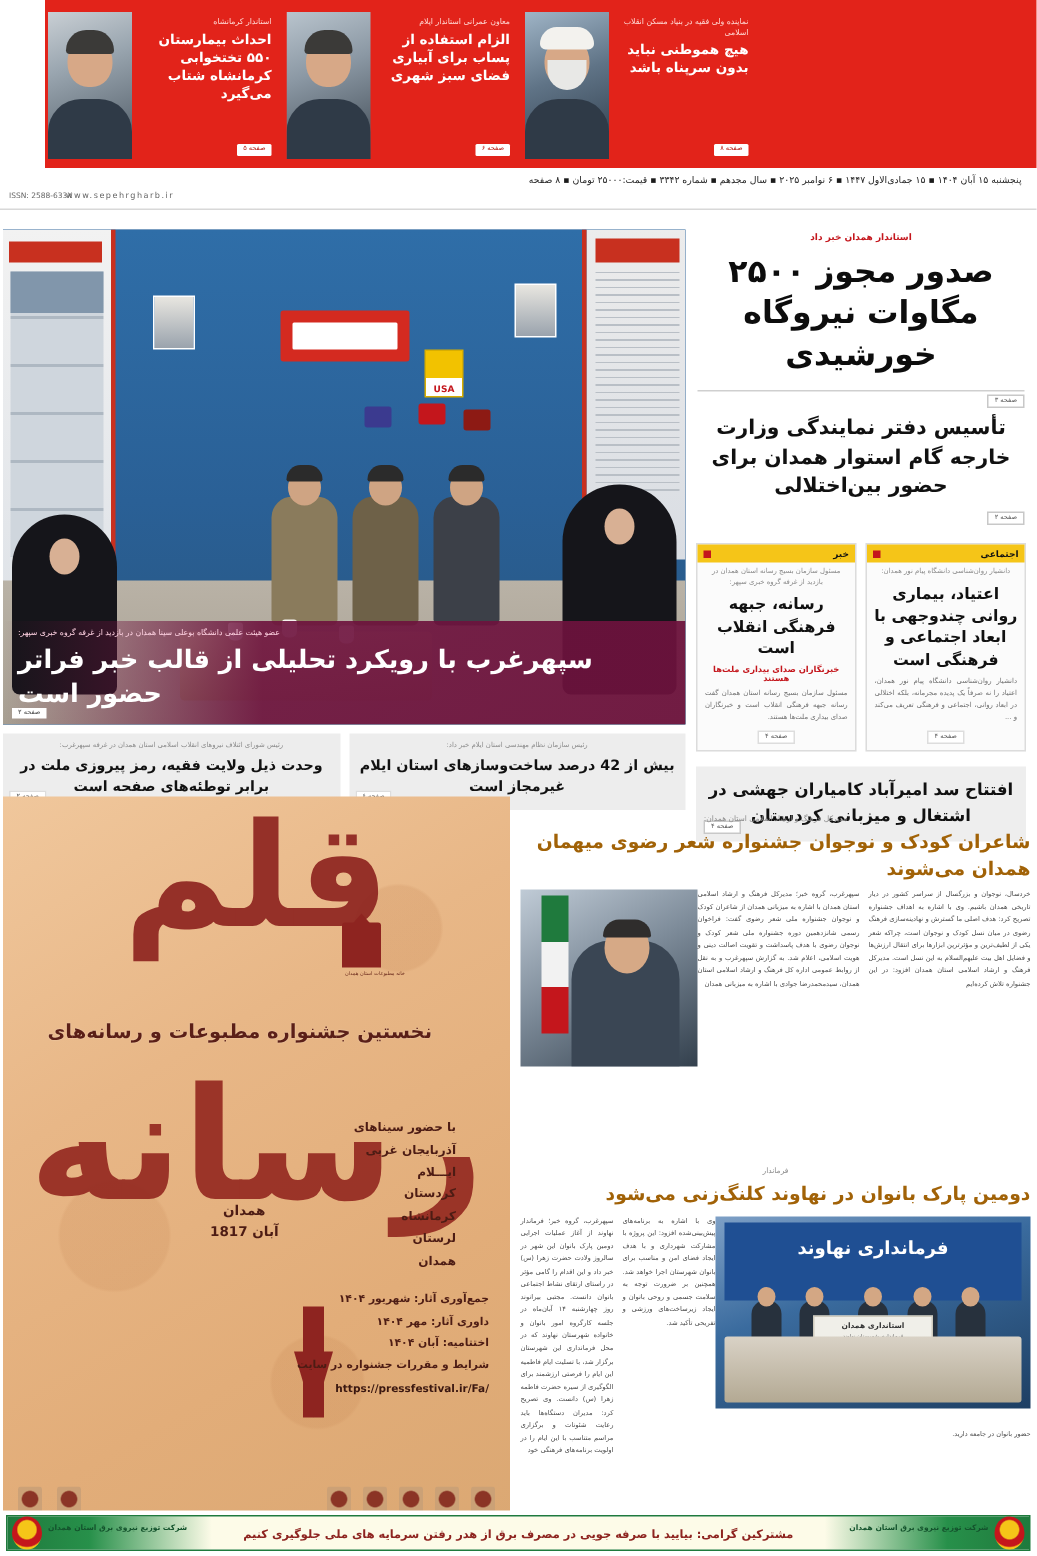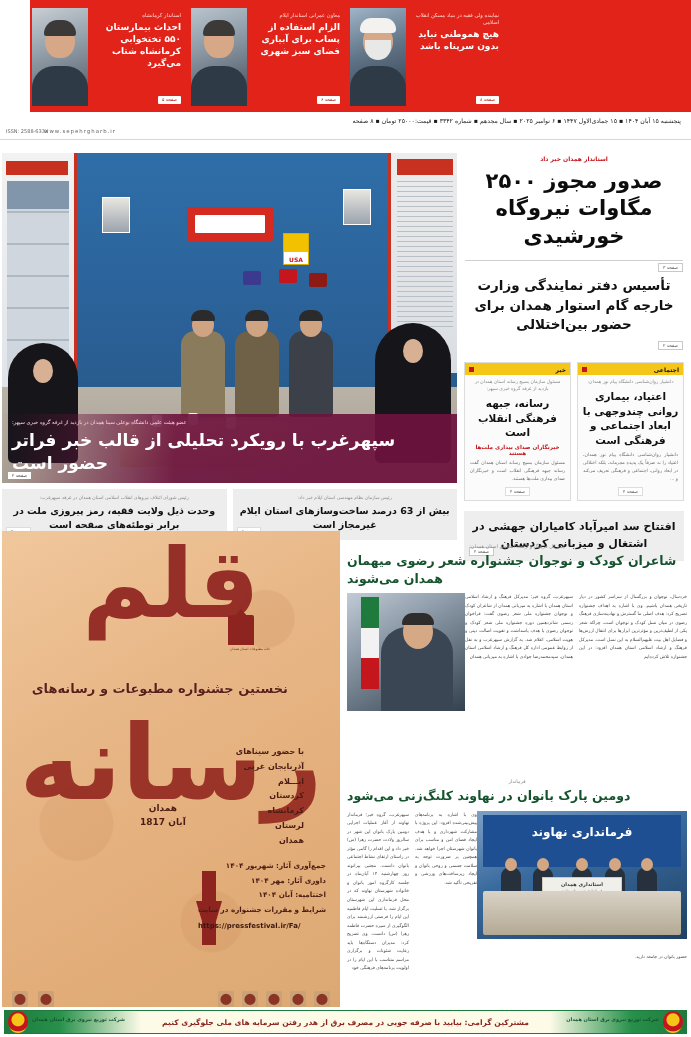--- a/index.html
+++ b/index.html
@@ -627,22 +627,22 @@
   }
   .art-kicker {
     font-size: 5px;
     color: #8a8a8a;
     text-align: center;
     margin-bottom: 3px;
   }
   .art-headline {
     font-size: 12.5px;
     font-weight: bold;
-    text-align: left;
-    color: #14532d;
+    text-align: right;
+    color: #a16207;
     line-height: 1.4;
     letter-spacing: -0.3px;
     margin-bottom: 6px;
   }
   .art-flow {
     display: flex;
     flex-direction: row;
     gap: 0;
   }
   .art-photo {
@@ -846,21 +846,21 @@
     font-size: 7.2px;
     font-weight: bold;
     line-height: 2;
   }
   .poster-url {
     direction: ltr;
     display: block;
     font-size: 7px;
     color: #3a1710;
     margin-top: 2px;
-    text-align: left;
+    text-align: right;
   }
   .poster-emblem {
     position: absolute;
     top: 84px; right: 86px;
     width: 26px; height: 30px;
     background: #8e2420;
     border-radius: 2px 2px 0 0;
   }
   .poster-emblem-cap {
     position: absolute;
@@ -1129,21 +1129,21 @@
         <div class="hero-caption-kicker">عضو هیئت علمی دانشگاه بوعلی سینا همدان در بازدید از غرفه گروه خبری سپهر:</div>
         <div class="hero-caption-title">سپهرغرب با رویکرد تحلیلی از قالب خبر فراتر حضور است</div>
       </div>
       <span class="hero-pagetag">صفحه ۲</span>
     </div>
 
     <div class="grey-pair">
 
       <div class="grey-small">
         <div class="grey-small-kicker">رئیس سازمان نظام مهندسی استان ایلام خبر داد:</div>
-        <div class="grey-small-title">بیش از 63 درصد ساخت‌وسازهای استان ایلام غیرمجاز است</div>
+        <div class="grey-small-title">بیش از 42 درصد ساخت‌وسازهای استان ایلام غیرمجاز است</div>
         <span class="pagetag">صفحه ۶</span>
       </div>
 
       <div class="grey-small">
         <div class="grey-small-kicker">رئیس شورای ائتلاف نیروهای انقلاب اسلامی استان همدان در غرفه سپهرغرب:</div>
         <div class="grey-small-title">وحدت ذیل ولایت فقیه، رمز پیروزی ملت در برابر توطئه‌های صفحه است</div>
         <span class="pagetag">صفحه ۲</span>
       </div>
 
     </div>

